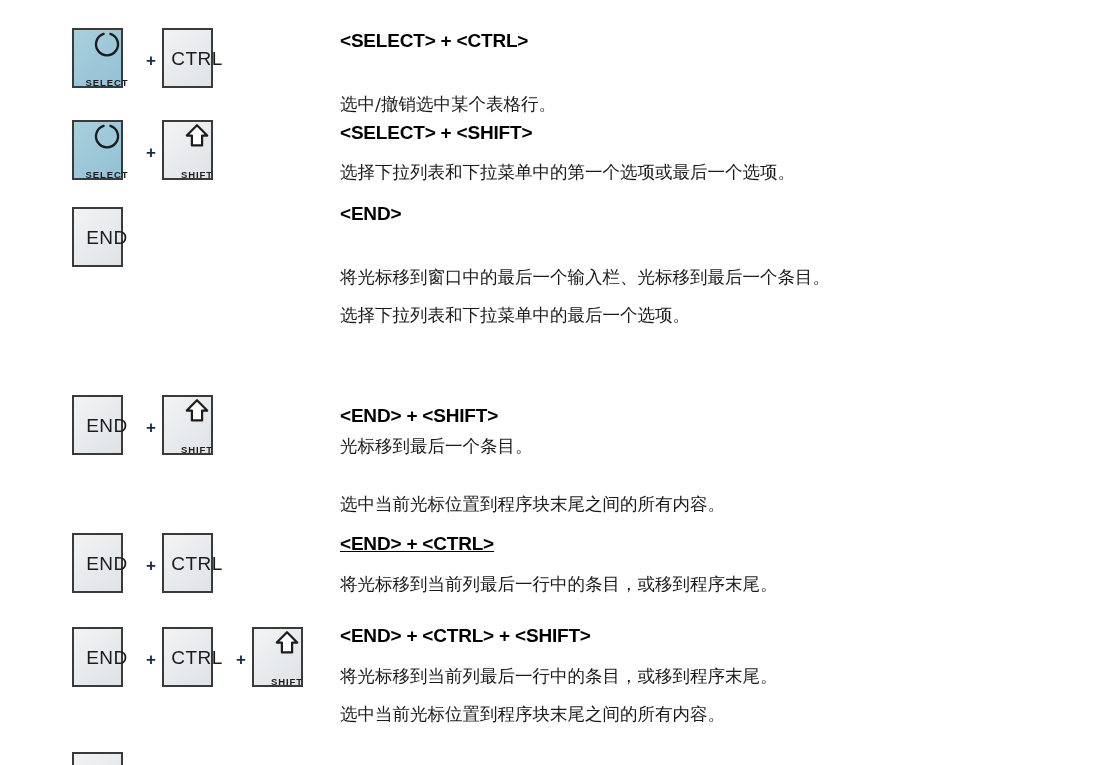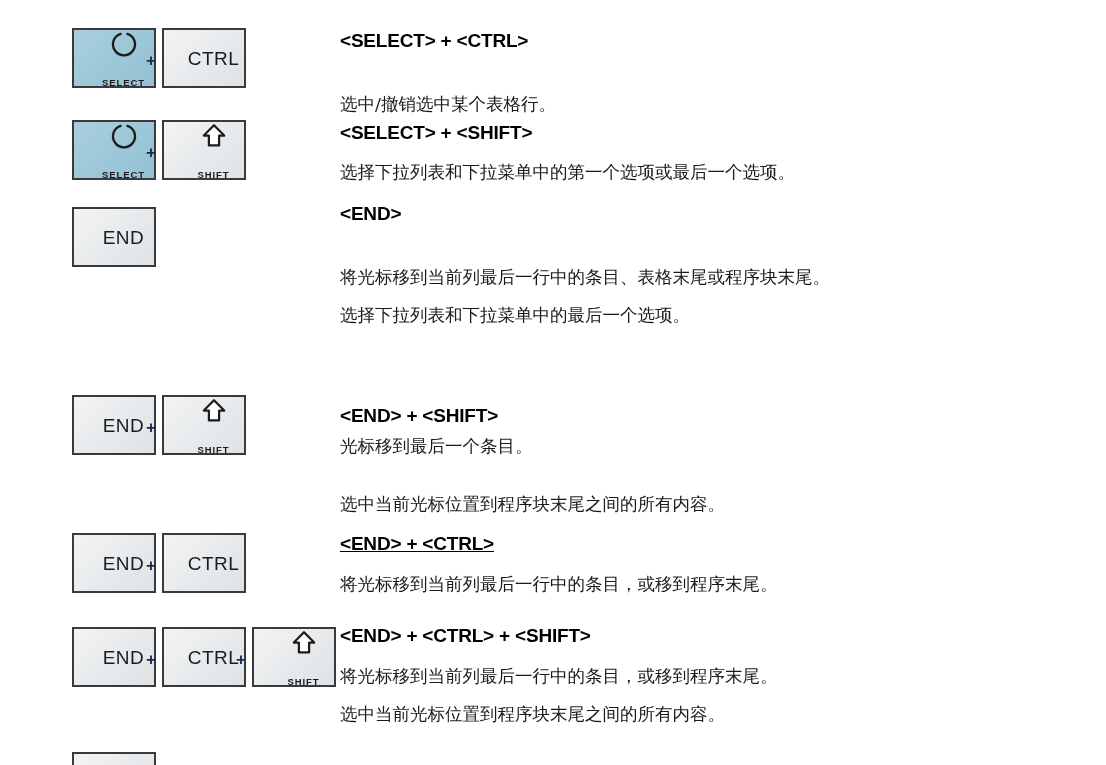--- a/index.html
+++ b/index.html
@@ -12,21 +12,21 @@
     height: 765px;
     position: relative;
     overflow: hidden;
     font-family: "Liberation Sans", "DejaVu Sans", sans-serif;
     color: #000000;
   }
 
   
   .key {
     position: absolute;
-    width: 84px;
+    width: 51px;
     height: 60px;
     box-sizing: border-box;
     border: 2px solid #3a3a3a;
     background: linear-gradient(135deg, #f2f3f4 0%, #e7eaec 55%, #dfe3e6 100%);
     display: flex;
     flex-direction: column;
     align-items: center;
     justify-content: center;
     padding-left: 19px;
   }
@@ -133,21 +133,21 @@
 </div>
 
 <div class="txt heading" style="top:122px;">&lt;SELECT&gt; + &lt;SHIFT&gt;</div>
 <div class="txt body-line" style="top:160px;">选择下拉列表和下拉菜单中的第一个选项或最后一个选项。</div>
 
 <div class="key" style="left:72px; top:207px;">
   <span class="key-word">END</span>
 </div>
 
 <div class="txt heading" style="top:203px;">&lt;END&gt;</div>
-<div class="txt body-line" style="top:265px;">将光标移到当前列最后一行中的条目、表格末尾或程序块末尾。</div>
+<div class="txt body-line" style="top:265px;">将光标移到窗口中的最后一个输入栏、光标移到最后一个条目。</div>
 <div class="txt body-line" style="top:303px;">选择下拉列表和下拉菜单中的最后一个选项。</div>
 
 <div class="key" style="left:72px; top:395px;">
   <span class="key-word">END</span>
 </div>
 <span class="plus" style="left:146px; top:419px;">+</span>
 <div class="key icon-key" style="left:162px; top:395px;">
   <span class="glyph">
     <svg width="26" height="27" viewBox="0 0 26 27" aria-hidden="true">
       <path d="M13 2.2 L23.2 12.6 L18.1 12.6 L18.1 22.4 L7.9 22.4 L7.9 12.6 L2.8 12.6 Z" fill="#ffffff" stroke="#1c1c1c" stroke-width="2.2" stroke-linejoin="round"></path>

